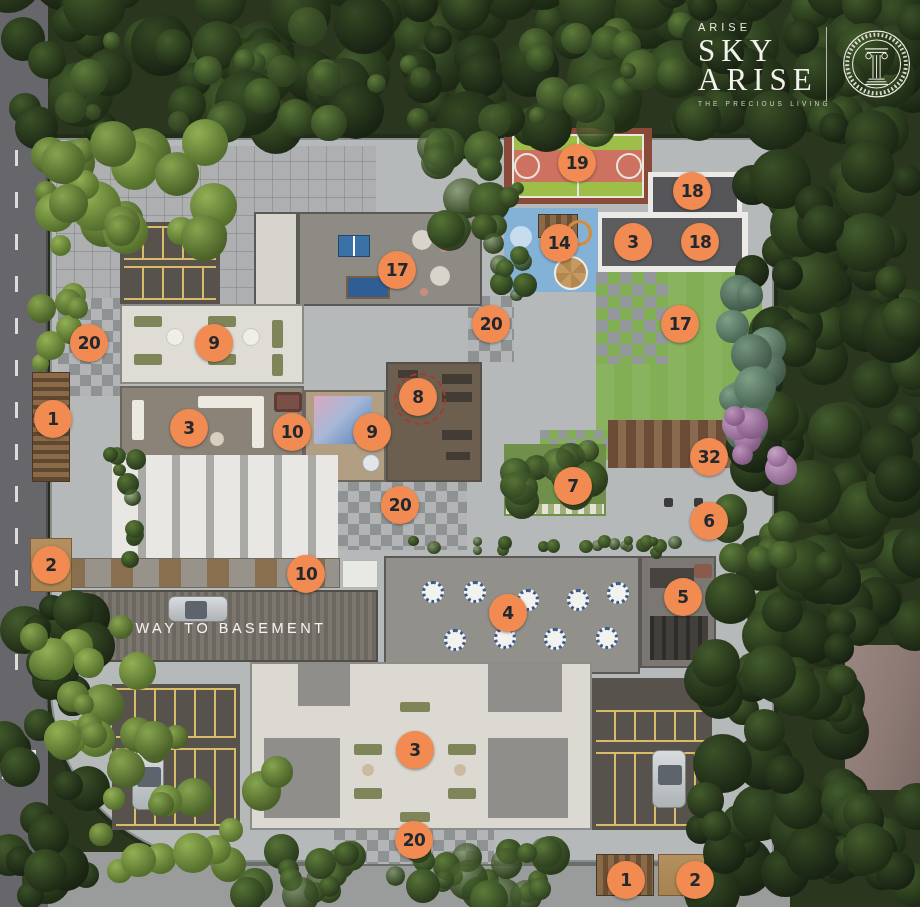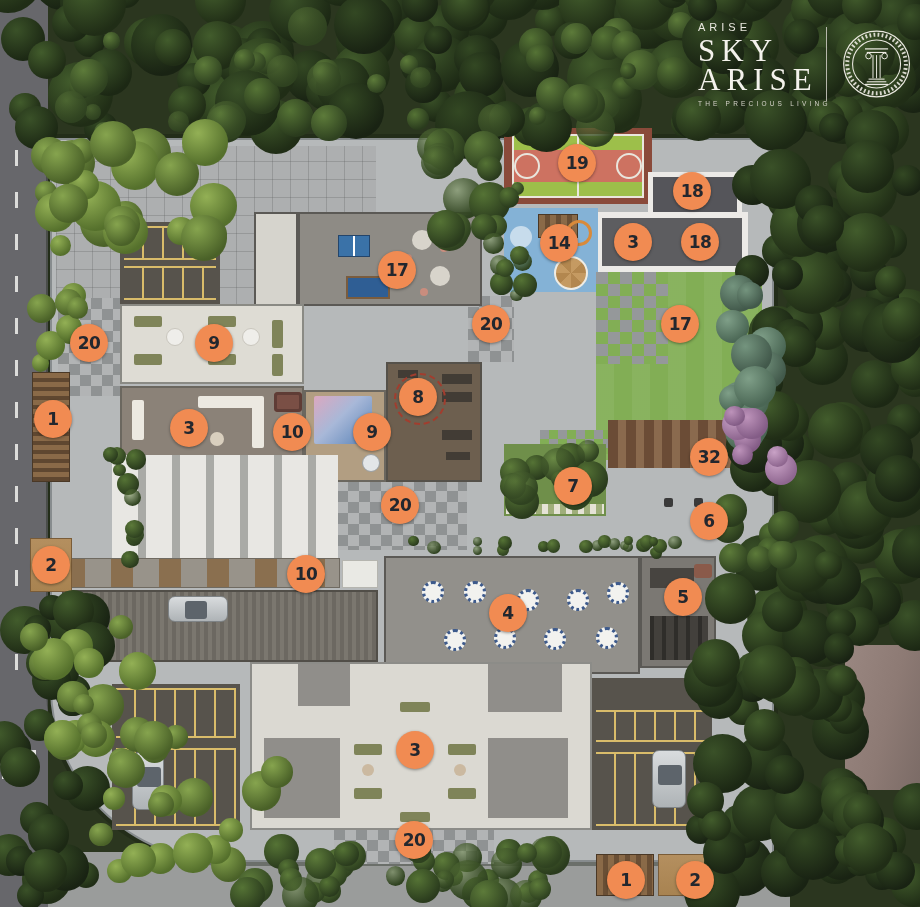--- a/index.html
+++ b/index.html
@@ -162,20 +162,21 @@
     <div class="abs" style="left:10px;top:6px;width:20px;height:8px;background:#423c35;"></div>
     <div class="abs circ" style="left:6px;top:9px;width:52px;height:52px;border:2px dashed #a23d2e;box-sizing:border-box;"></div>
   </div>
 
   <div class="abs stripes-white" style="left:112px;top:455px;width:226px;height:104px;"></div>
 
   <div class="abs" style="left:62px;top:558px;width:278px;height:30px;background:repeating-linear-gradient(90deg,#8a6f4f 0 22px,#98938a 22px 48px);border:1px solid #6f6a61;box-sizing:border-box;"></div>
   <div class="abs" style="left:342px;top:560px;width:34px;height:26px;background:#e9e9e4;border:1px solid #b5b5af;"></div>
 
   <div class="abs ramp" style="left:62px;top:590px;width:316px;height:72px;"></div>
+  <div class="abs ramp-label" style="left:118px;top:620px;width:226px;">WAY TO BASEMENT</div>
   <div class="abs car" style="left:168px;top:596px;width:60px;height:26px;z-index:3;">
     <div class="win" style="left:16px;top:4px;width:22px;height:18px;"></div>
   </div>
 
   <div class="abs bldg" style="left:384px;top:556px;width:256px;height:118px;background:#92908b;"></div>
   <div class="abs zTrees" style="left:0;top:0;width:0;height:0;z-index:4;">
       <div class="rtable abs" style="left: 422px; top: 581px;"></div>
       <div class="rtable abs" style="left: 464px; top: 581px;"></div>
       <div class="rtable abs" style="left: 517px; top: 589px;"></div>
       <div class="rtable abs" style="left: 567px; top: 589px;"></div>

